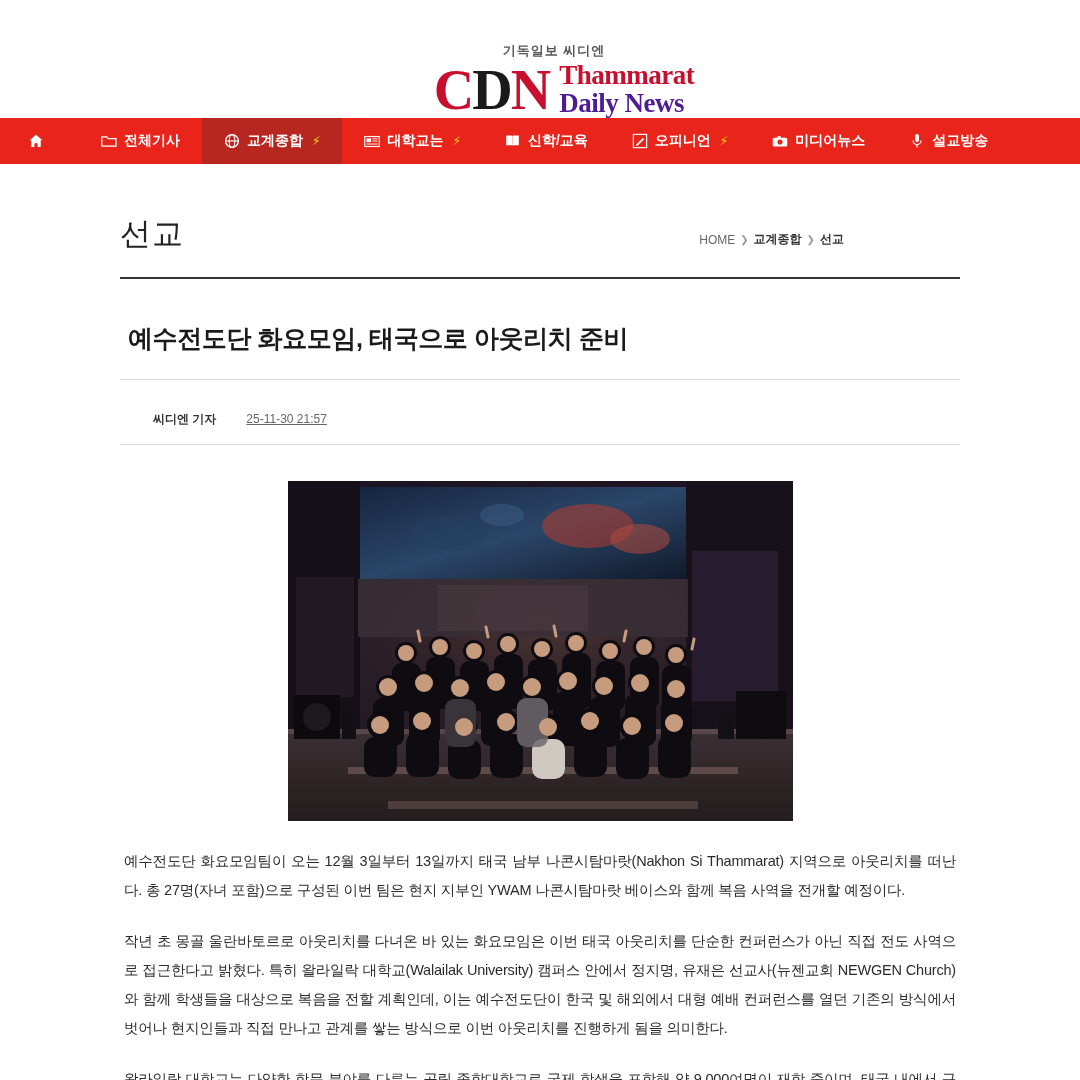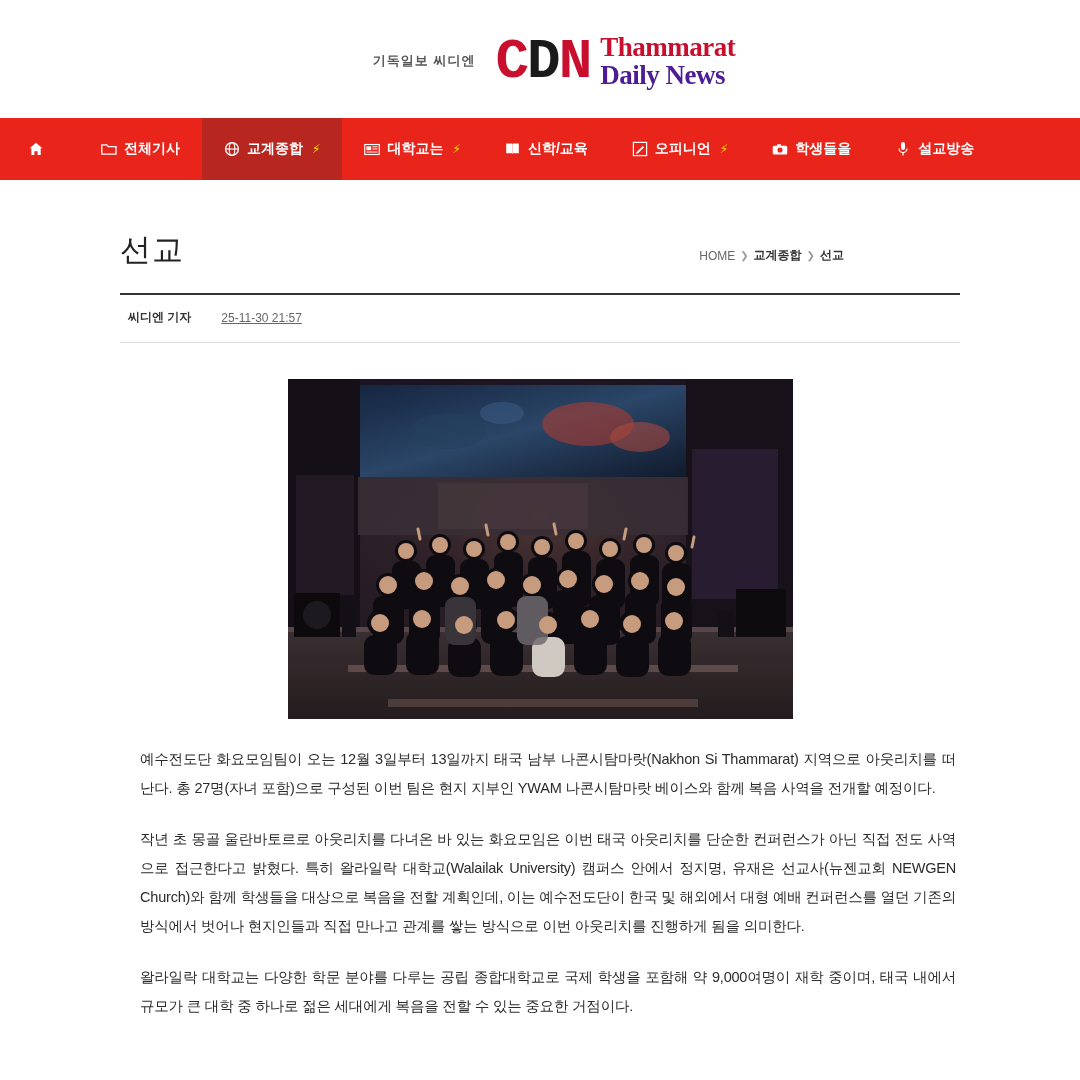--- a/index.html
+++ b/index.html
@@ -9,41 +9,41 @@
     background: #ffffff;
     font-family: "Liberation Sans", "DejaVu Sans", sans-serif;
     color: #222;
   }
   .page { width: 1080px; position: relative; overflow: hidden; }
 
   
   .masthead {
     height: 118px;
     display: flex;
-    flex-direction: row;
+    flex-direction: column;
     align-items: center;
-    justify-content: center;
+    justify-content: flex-end;
     background: #fff;
     padding-top: 6px;
     padding-left: 28px;
   }
   .masthead .kicker {
     font-size: 13px;
     color: #555;
     letter-spacing: 1px;
     margin-bottom: 2px;
     font-weight: bold;
   }
   .logo-row {
     display: flex;
     align-items: center;
     gap: 10px;
   }
   .logo-cdn {
-    font-family: Liberation Mono, monospace;
+    font-family: Liberation Serif, serif;
     font-weight: bold;
     font-size: 56px;
     line-height: 56px;
     letter-spacing: -2px;
     margin-left: 20px;
   }
   .logo-cdn .c { color: #c8102e; }
   .logo-cdn .d { color: #1a1a1a; }
   .logo-cdn .n { color: #c8102e; }
   .logo-words {
@@ -55,21 +55,21 @@
     font-family: "Liberation Serif", "DejaVu Serif", serif;
     font-weight: bold;
     font-size: 27px;
     color: #c8102e;
     letter-spacing: -0.5px;
   }
   .logo-words .w2 { color: #4c1d95; }
 
   
   .nav {
-    height: 62px;
+    height: 46px;
     background: #e8241b;
     display: flex;
     align-items: stretch;
     color: #fff;
   }
   .nav-item {
     display: flex;
     align-items: center;
     justify-content: center;
     gap: 7px;
@@ -134,21 +134,21 @@
   }
   .byline {
     display: flex;
     align-items: center;
     gap: 30px;
     padding: 14px 8px 16px 8px;
     border-bottom: 1px solid #ddd;
     font-size: 12px;
     color: #555;
   }
-  .byline .reporter { font-weight: bold; color: #333; }
+  .byline .reporter { font-weight: bold; color: #333; margin-left: 25px; }
   .byline .date { color: #666; text-decoration: underline; }
 
   .figure {
     margin: 36px 0 26px 0;
     text-align: center;
   }
   .photo {
     width: 505px;
     height: 340px;
     margin: 0 auto;
@@ -156,21 +156,21 @@
     position: relative;
     overflow: hidden;
     background: #120d12;
   }
 
   .body-text { padding: 0 4px 20px 4px; }
   .body-text p {
     font-size: 14.5px;
     line-height: 2.0;
     color: #2b2b2b;
-    margin: 0 0 22px 16px;
+    margin: 0 0 22px 0;
     text-align: justify;
     letter-spacing: -0.2px;
   }
 </style>
 </head>
 <body>
 
 <div class="page">
 
   <div class="masthead">
@@ -253,21 +253,21 @@
     </div>
 
     <div class="nav-item">
       <span class="nav-icon">
         <svg width="17" height="13" viewBox="0 0 17 13">
             <rect x="0.8" y="2.4" width="15.4" height="9.4" rx="1.6" fill="#fff"></rect>
             <circle cx="8.5" cy="7.1" r="2.7" fill="#e8241b"></circle>
             <rect x="5.4" y="0.9" width="4" height="1.8" fill="#fff"></rect>
           </svg>
       </span>
-      <span>학생들을</span>
+      <span>미디어뉴스</span>
     </div>
 
     <div class="nav-item">
       <span class="nav-icon">
         <svg width="12" height="16" viewBox="0 0 12 16">
             <rect x="4" y="1" width="4" height="8" rx="2" fill="#fff"></rect>
             <path d="M2 7.6a4 4 0 0 0 8 0" fill="none" stroke="#fff" stroke-width="1.2"></path>
             <line x1="6" y1="11.6" x2="6" y2="14.4" stroke="#fff" stroke-width="1.2"></line>
           </svg>
       </span>
@@ -280,20 +280,21 @@
     <div class="breadcrumb">
       <span class="crumb">HOME</span>
       <span class="sep">❯</span>
       <span class="crumb bold">교계종합</span>
       <span class="sep">❯</span>
       <span class="crumb bold">선교</span>
     </div>
   </div>
 
   <article class="article">
+    <h1 class="article-title">예수전도단 화요모임, 태국으로 아웃리치 준비</h1>
 
     <div class="byline">
       <span class="reporter">씨디엔 기자</span>
       <span class="date">25-11-30 21:57</span>
     </div>
 
     <div class="figure">
       <div class="photo" role="img">
         <svg width="505" height="340" viewBox="0 0 505 340" preserveAspectRatio="none">
           <defs>

